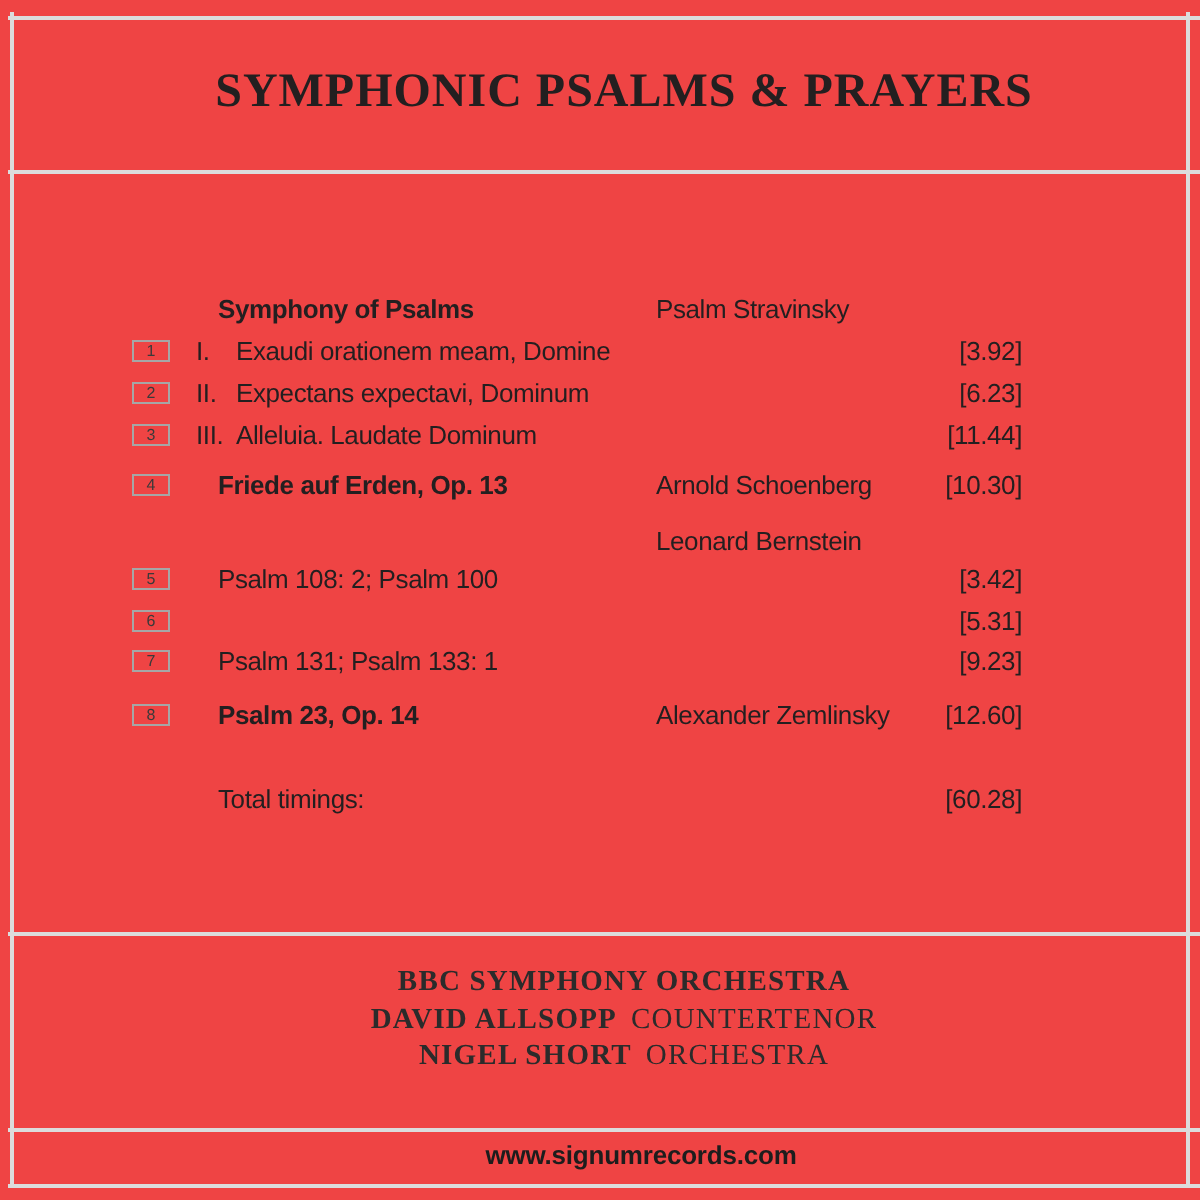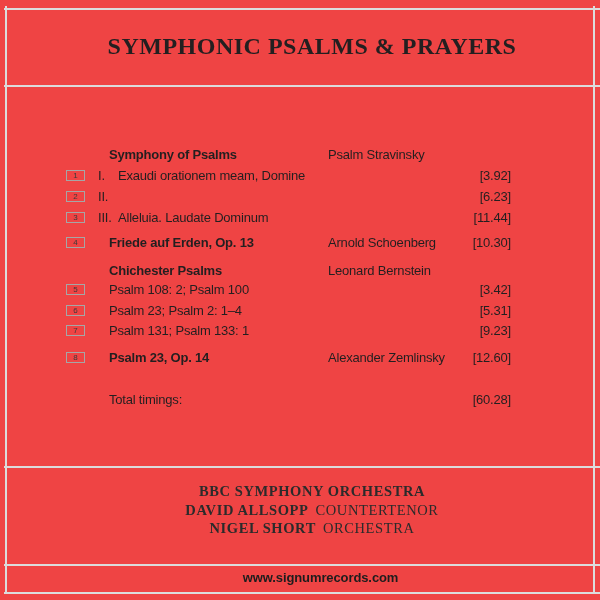--- a/index.html
+++ b/index.html
@@ -83,51 +83,50 @@
     <div class="row" style="top:169px">
       <span class="num-box"><span>1</span></span>
       <span class="numeral">I.</span>
       <span class="t-title indent">Exaudi orationem meam, Domine</span>
       <span class="timing">[3.92]</span>
     </div>
 
     <div class="row" style="top:190px">
       <span class="num-box"><span>2</span></span>
       <span class="numeral">II.</span>
+      <span class="t-title indent">Expectans expectavi, Dominum</span>
       <span class="timing">[6.23]</span>
     </div>
 
     <div class="row" style="top:211px">
       <span class="num-box"><span>3</span></span>
       <span class="numeral">III.</span>
       <span class="t-title indent">Alleluia. Laudate Dominum</span>
       <span class="timing">[11.44]</span>
     </div>
 
     <div class="row" style="top:236px">
       <span class="num-box"><span>4</span></span>
       <span class="t-title bold">Friede auf Erden, Op. 13</span>
       <span class="composer">Arnold Schoenberg</span>
       <span class="timing">[10.30]</span>
     </div>
 
     <div class="row" style="top:264px">
-      <span class="t-title bold">Chichester Psalms</span>
       <span class="composer">Leonard Bernstein</span>
     </div>
 
     <div class="row" style="top:283px">
       <span class="num-box"><span>5</span></span>
       <span class="t-title">Psalm 108: 2; Psalm 100</span>
       <span class="timing">[3.42]</span>
     </div>
 
     <div class="row" style="top:304px">
       <span class="num-box"><span>6</span></span>
-      <span class="t-title">Psalm 23; Psalm 2: 1–4</span>
       <span class="timing">[5.31]</span>
     </div>
 
     <div class="row" style="top:324px">
       <span class="num-box"><span>7</span></span>
       <span class="t-title">Psalm 131; Psalm 133: 1</span>
       <span class="timing">[9.23]</span>
     </div>
 
     <div class="row" style="top:351px">

